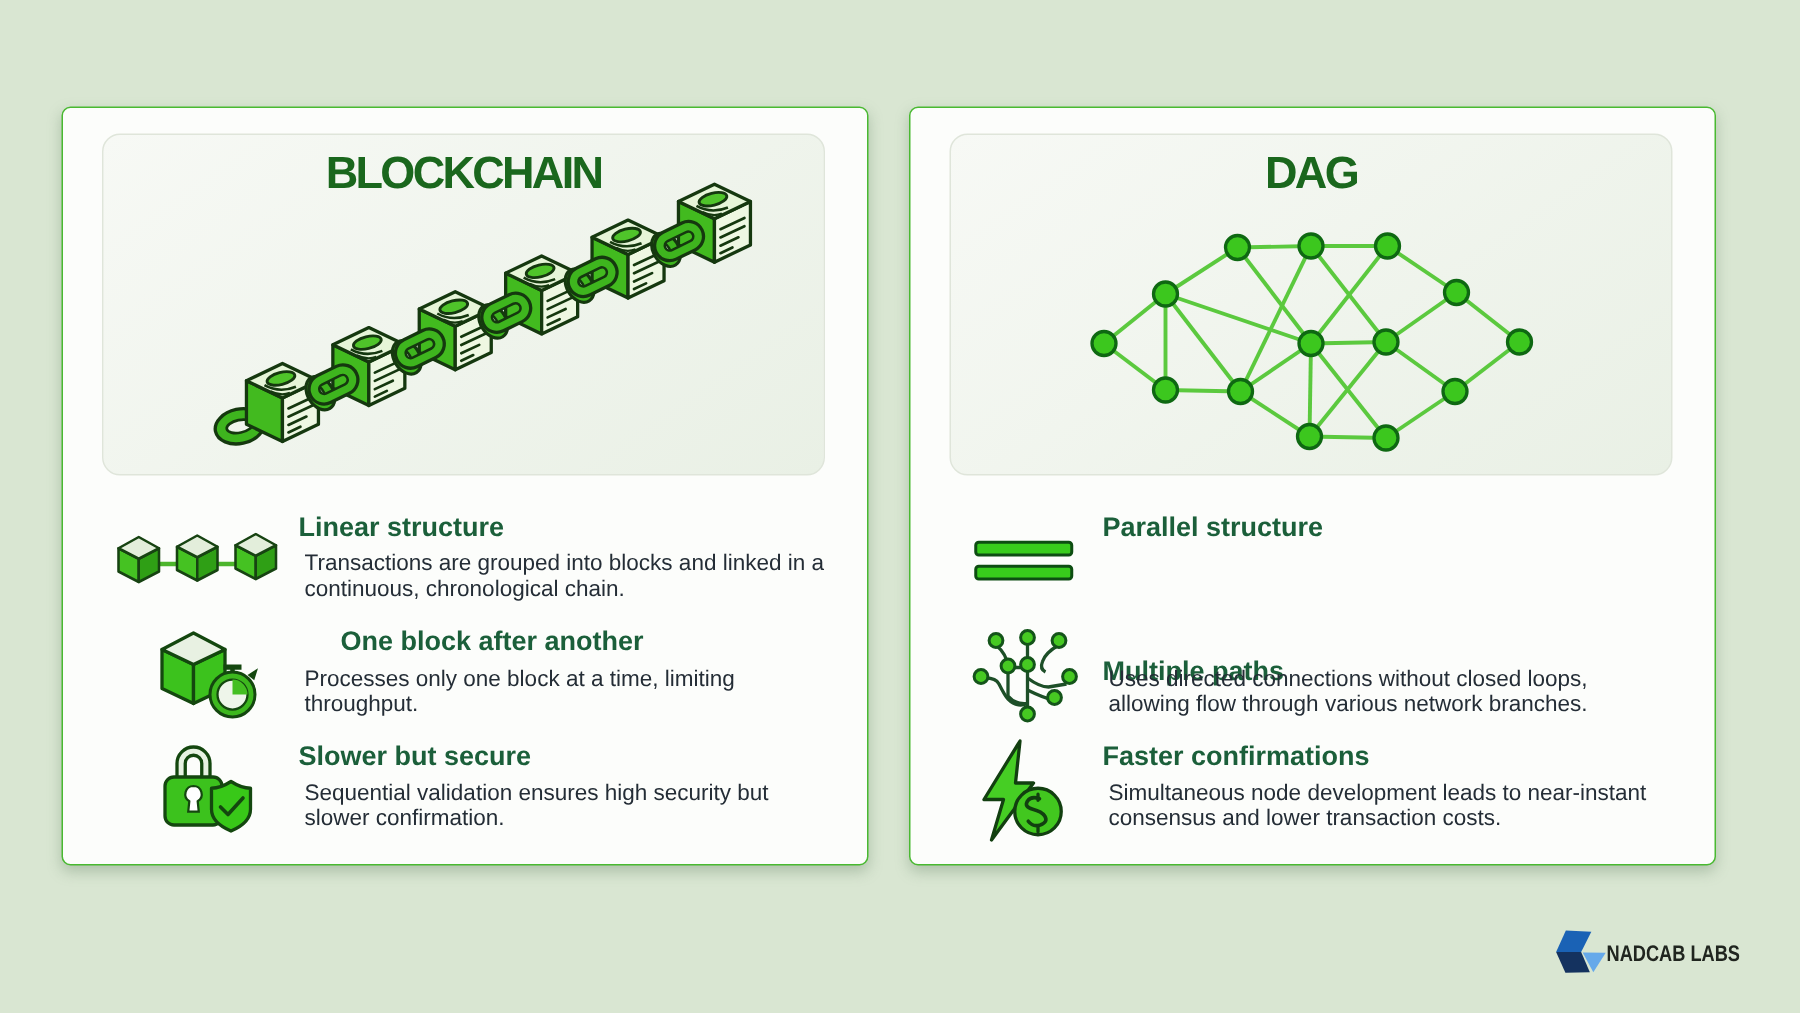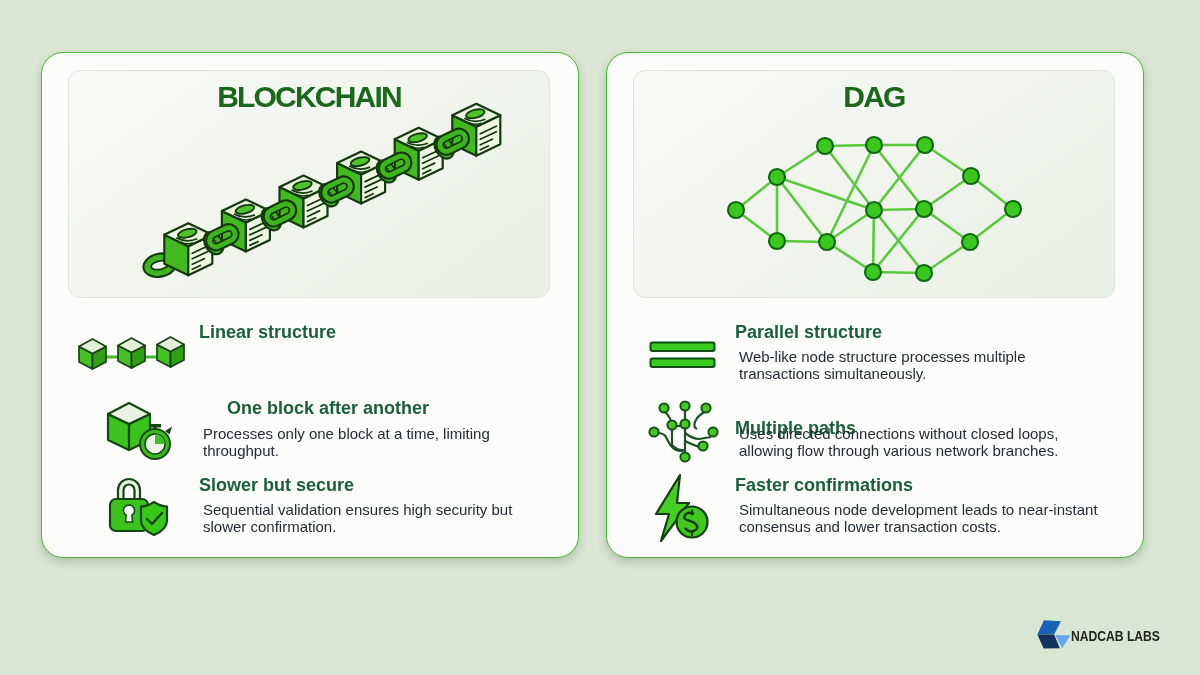--- a/index.html
+++ b/index.html
@@ -1,19 +1,19 @@
 <!DOCTYPE html>
 <html><head>
 <meta charset="utf-8">
 <style>
   html,body{margin:0;padding:0;}
   body{width:1200px;height:675px;background:#d9e6d2;position:relative;overflow:hidden;
        font-family:"Liberation Sans",sans-serif;}
-  .card{position:absolute;top:52px;width:535.5px;height:503.5px;background:#fcfdfb;
-        border:1.5px solid #49b931;border-radius:22px;
+  .card{position:absolute;top:71px;width:535.5px;height:503.5px;background:#fcfdfb;
+        border:1.5px solid #49b931;border-radius:6px;
         box-shadow:0 4px 9px rgba(110,140,110,.4);}
   #cardL{left:41px;}
   #cardR{left:606px;}
   .panel{position:absolute;left:26px;top:17px;width:480px;height:226px;
          background:linear-gradient(145deg,#f7f9f5 0%,#e9f0e5 100%);
          border:1px solid #dfe5da;border-radius:12px;}
   .cardtitle{position:absolute;top:9px;left:0;width:100%;text-align:center;
              font-size:30px;font-weight:bold;color:#1a671d;letter-spacing:-1.8px;}
   .icon{position:absolute;}
   .rtitle{position:absolute;left:157px;font-size:18px;font-weight:bold;color:#1b5f3a;text-align:right;}
@@ -88,20 +88,21 @@
       <path d="M13.5,14.5 L27,7.5 L27,23 L13.5,30 Z" fill="#2f9f15" stroke="#174312" stroke-width="1.7" stroke-linejoin="round"></path>
       <path d="M13.5,0 L27,7.5 L13.5,14.5 L0,7.5 Z" fill="#e3eedb" stroke="#174312" stroke-width="1.7" stroke-linejoin="round"></path>
     </g>
     <g transform="translate(79,1)">
       <path d="M0,7.5 L13.5,14.5 L13.5,30 L0,23 Z" fill="#45c222" stroke="#174312" stroke-width="1.7" stroke-linejoin="round"></path>
       <path d="M13.5,14.5 L27,7.5 L27,23 L13.5,30 Z" fill="#2f9f15" stroke="#174312" stroke-width="1.7" stroke-linejoin="round"></path>
       <path d="M13.5,0 L27,7.5 L13.5,14.5 L0,7.5 Z" fill="#e3eedb" stroke="#174312" stroke-width="1.7" stroke-linejoin="round"></path>
     </g>
   </svg>
   <div class="rtitle" style="top:269px;">Linear structure</div>
+  <div class="rbody" style="top:295px;">Transactions are grouped into blocks and linked in a<br>continuous, chronological chain.</div>
 
   <svg class="icon" style="top:347px;left:63px;" width="70" height="64" viewBox="0 0 70 64">
     <path d="M3,14 L24,24 L24,50 L3,40 Z" fill="#3cc21d" stroke="#14470f" stroke-width="2.2" stroke-linejoin="round"></path>
     <path d="M24,24 L45,14 L45,40 L24,50 Z" fill="#3cc21d" stroke="#14470f" stroke-width="2.2" stroke-linejoin="round"></path>
     <path d="M24,3 L45,14 L24,24 L3,14 Z" fill="#e8f1e2" stroke="#14470f" stroke-width="2.2" stroke-linejoin="round"></path>
     <g>
       <rect x="44" y="24" width="12" height="3.5" fill="#14470f"></rect>
       <rect x="48.5" y="27" width="3" height="4" fill="#14470f"></rect>
       <path d="M60,31 l7,-4.5 l-2.5,8" fill="#14470f"></path>
       <circle cx="50" cy="44" r="15" fill="#3db81e" stroke="#14470f" stroke-width="2"></circle>
@@ -172,21 +173,20 @@
         <circle cx="290" cy="202" r="8"></circle>
       </g>
     </svg>
   </div>
 
   <svg class="icon" style="top:288px;left:42px;" width="68" height="28" viewBox="0 0 68 28">
     <rect x="1.5" y="1.5" width="64" height="8.5" rx="2" fill="#38cc1c" stroke="#0d4d12" stroke-width="2"></rect>
     <rect x="1.5" y="17.5" width="64" height="8.5" rx="2" fill="#38cc1c" stroke="#0d4d12" stroke-width="2"></rect>
   </svg>
   <div class="rtitle" style="top:269px;left:128px;">Parallel structure</div>
-  <div class="rbody" style="top:295px;left:132px;">Web-like node structure processes multiple<br>transactions simultaneously.</div>
 
   <svg class="icon" style="top:346px;left:38px;" width="76" height="66" viewBox="0 0 76 66">
     <g fill="none" stroke="#1d4f28" stroke-width="2.2">
       <path d="M19,12 q7,6 8,14"></path>
       <path d="M40,10 l0,15"></path>
       <path d="M61,12 q-9,5 -11,11 q-2,5 2,7"></path>
       <path d="M27,27 l13,0"></path>
       <path d="M12,34 q7,0 9,4 q4,8 6,10 q6,6 13,3"></path>
       <path d="M27,27 l0,19 q5,6 13,5"></path>
       <path d="M40,26 l0,30"></path>

